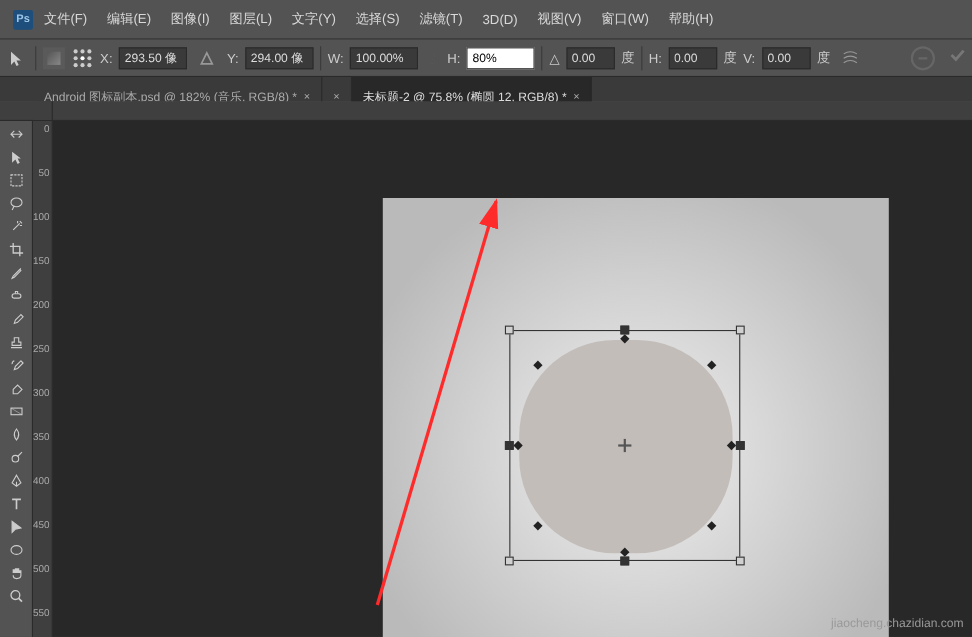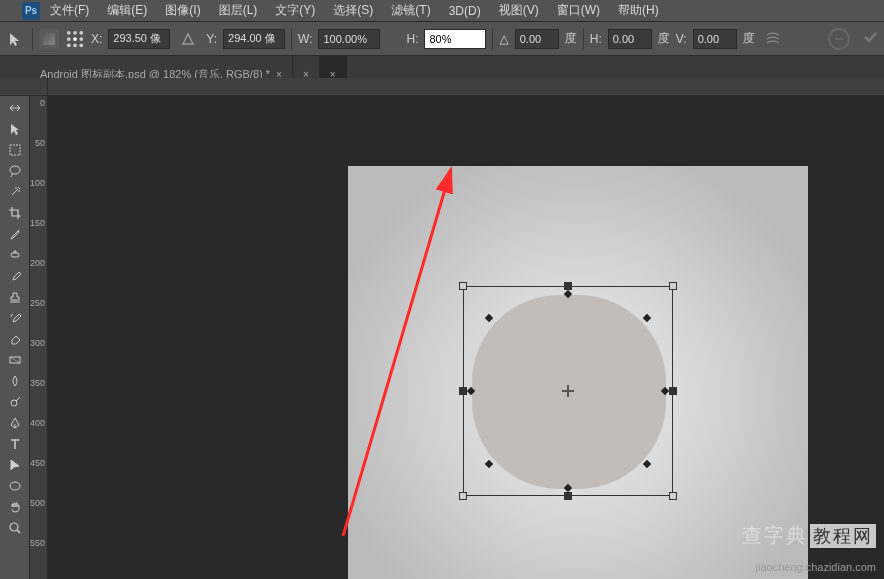--- a/index.html
+++ b/index.html
@@ -1,21 +1,21 @@
 <!DOCTYPE html>
 <html><head>
 <meta charset="utf-8">
 <style>
 * { margin: 0; padding: 0; box-sizing: border-box; font-family: "Microsoft YaHei", sans-serif; }
 html, body { width: 884px; height: 579px; overflow: hidden; background: #535353; }
 
 .app { width: 100%; height: 100%; display: flex; flex-direction: column; position: relative; }
 
 
-.menubar { height: 22px; background: #535353; display: flex; align-items: center; padding: 0 22px; border-bottom: 1px solid #2a2a2a; justify-content: space-between; }
+.menubar { height: 36px; background: #535353; display: flex; align-items: center; padding: 0 12px; border-bottom: 1px solid #2a2a2a; justify-content: space-between; }
 .menubar-left { display: flex; align-items: center; gap: 2px; }
 .logo { width: 18px; height: 18px; background: #1e4f7c; color: #9cc5e8; font-size: 10px; font-weight: bold; display: flex; align-items: center; justify-content: center; border-radius: 2px; }
 .menu-item { color: #d8d8d8; font-size: 12px; padding: 2px 8px; cursor: pointer; }
 .watermark-top { color: #888; font-size: 10px; letter-spacing: 0.5px; display: flex; align-items: center; gap: 8px; }
 .watermark-top .cn { font-size: 12px; color: #aaa; }
 
 
 .optionsbar { height: 34px; background: #535353; border-bottom: 1px solid #2a2a2a; display: flex; align-items: center; padding: 0 6px; gap: 6px; }
 .ob-icon { width: 24px; height: 24px; display: flex; align-items: center; justify-content: center; color: #ccc; }
 .ob-icon svg { width: 16px; height: 16px; }
@@ -178,20 +178,21 @@
 
   <div class="tabbar">
     <div class="tab">
         <span>Android 图标副本.psd @ 182% (音乐, RGB/8) *</span>
         <span class="tab-close">×</span>
       </div>
     <div class="tab">
         <span class="tab-close">×</span>
       </div>
     <div class="tab active">
+        <span>未标题-2 @ 75.8% (椭圆 12, RGB/8) *</span>
         <span class="tab-close">×</span>
       </div>
   </div>
 
   <div class="ruler-h">
     <div class="ruler-corner"></div>
     <div class="ruler-ticks" id="ruler-h-ticks">
         <div class="ruler-tick" style="left: 18px;">
           <span class="label">-50</span>
         </div>
@@ -396,18 +397,15 @@
                 <path d="M0 0 L9 3 L0 6 Z" fill="#ff2a2a"></path>
               </marker>
             </defs>
             <line x1="10" y1="375" x2="118" y2="8" stroke="#ff2a2a" stroke-width="3" marker-end="url(#ah)"></line>
           </svg>
       </div>
     </div>
   </div>
 
   <div class="watermark-bottom">
-    <div class="wm-main">
-      <span>查字典</span><span class="box">教程网</span>
-    </div>
     <div class="wm-sub">jiaocheng.chazidian.com</div>
   </div>
 </div>
 
 </body></html>

